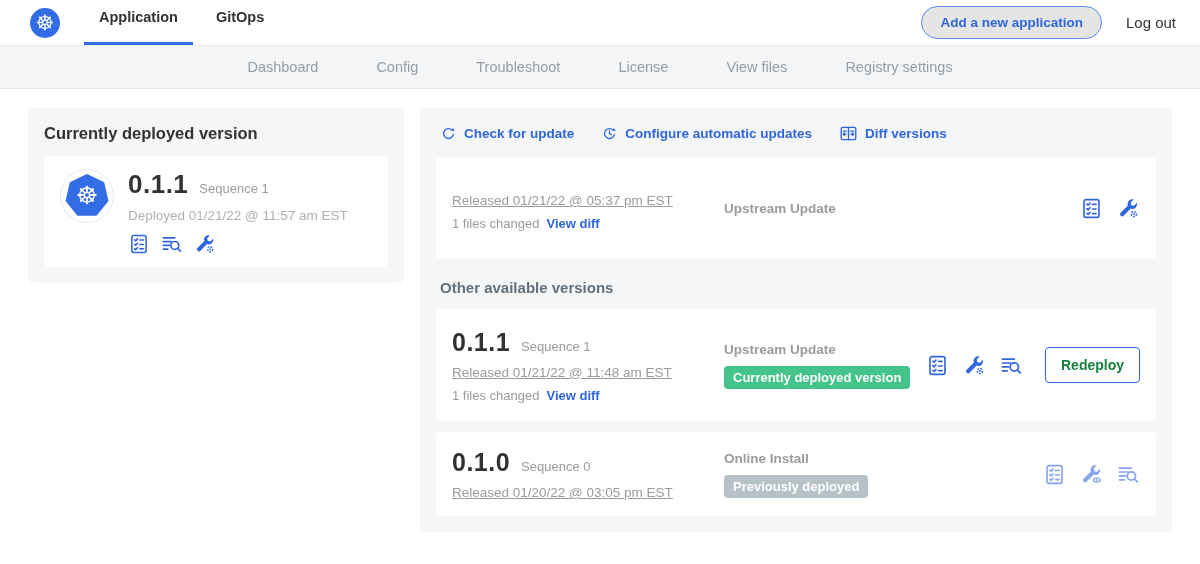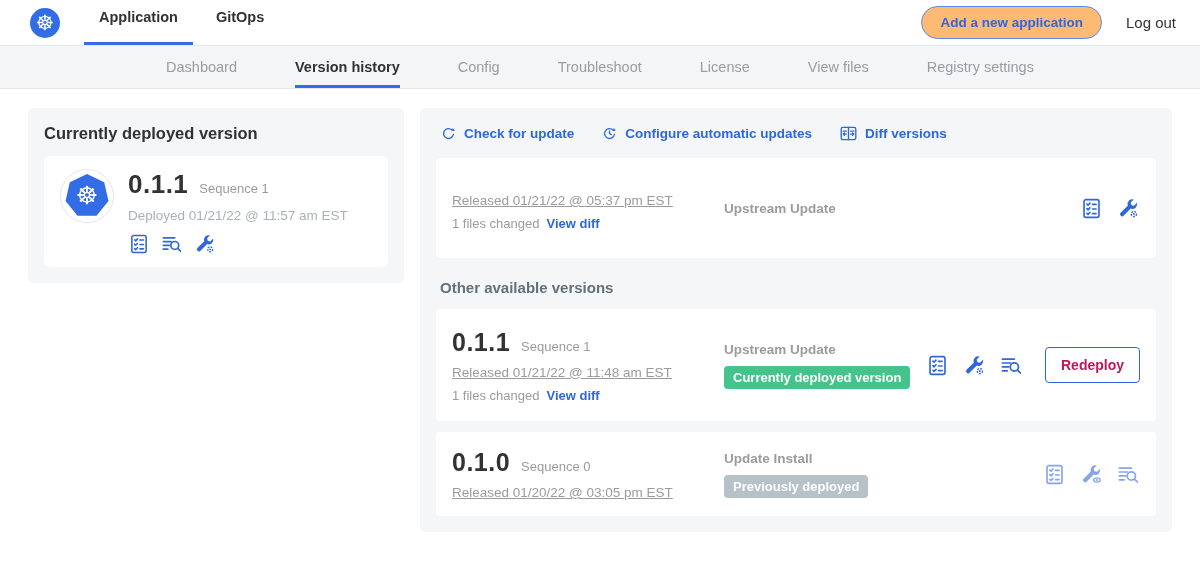--- a/index.html
+++ b/index.html
@@ -26,21 +26,21 @@
   }
   .nav-tabs { display:flex; align-items:stretch; }
   .nav-tab {
     display:flex; align-items:center; padding:11px 15px; margin-right:8px;
     font-size:14.5px; font-weight:600; color:#323232;
     border-bottom:3px solid transparent; padding-top:3px; cursor:pointer;
   }
   .nav-tab.active { font-weight:700; border-bottom-color:#326de6; }
   .nav-right { display:flex; align-items:center; gap:24px; }
   .add-app-btn {
-    background:#fdba74; color:#2f66dd; border:1px solid #5c8ae6;
+    background:#e5e5e5; color:#2f66dd; border:1px solid #5c8ae6;
     border-radius:17px; padding:8px 18px; font-weight:700; font-size:13.5px;
   }
   .logout { font-size:15px; color:#323232; cursor:pointer; }
 
   
   .subnav {
     height:43px; background:#f4f5f7; border-bottom:1px solid #e3e6e9;
     display:flex; justify-content:center; align-items:stretch; gap:58px;
   }
   .subnav-item {
@@ -104,21 +104,21 @@
   .row-mid { display:flex; flex-direction:column; align-items:flex-start; gap:9px; padding-left:16px; }
   .source-label { font-size:13.5px; font-weight:700; color:#9b9b9b; }
   .badge { font-size:13px; font-weight:700; color:#fff; padding:4px 9px; border-radius:4px; white-space:nowrap; }
   .row-right { display:flex; align-items:center; gap:14px; color:#3066dd; }
   .row-right.muted { color:#87a4ea; }
   .deploy-btn {
     background:#2f66dd; color:#fff; border:none; border-radius:4px;
     padding:10px 18px; font-weight:700; font-size:14px; margin-left:8px;
   }
   .redeploy-btn {
-    background:#fff; color:#be185d; border:1px solid #2f66dd; border-radius:4px;
+    background:#fff; color:#15803d; border:1px solid #2f66dd; border-radius:4px;
     padding:9px 15px; font-weight:700; font-size:14px; margin-left:8px;
   }
   .other-header { font-size:15px; font-weight:600; color:#62707c; margin:21px 4px 13px 4px; }
 
   .svg-defs { position:absolute; width:0; height:0; overflow:hidden; }
 </style>
 </head>
 <body>
 
 <svg class="svg-defs" aria-hidden="true">
@@ -189,23 +189,20 @@
   <div class="nav-right">
     <button class="add-app-btn">Add a new application</button>
     <div class="logout">Log out</div>
   </div>
 </header>
 
 <nav class="subnav">
   <div class="subnav-item">
       <span>Dashboard</span>
     </div>
-  <div class="subnav-item active">
-      <span>Version history</span>
-    </div>
   <div class="subnav-item">
       <span>Config</span>
     </div>
   <div class="subnav-item">
       <span>Troubleshoot</span>
     </div>
   <div class="subnav-item">
       <span>License</span>
     </div>
   <div class="subnav-item">
@@ -324,21 +321,21 @@
 
     <div class="version-row row-2">
       <div class="row-left">
         <div class="version-line">
           <span class="version-big">0.1.0</span>
           <span class="seq">Sequence 0</span>
         </div>
         <div class="released">Released 01/20/22 @ 03:05 pm EST</div>
       </div>
       <div class="row-mid">
-        <span class="source-label">Update Install</span>
+        <span class="source-label">Online Install</span>
         <span class="badge" style="background-color: rgb(182, 194, 200);">Previously deployed</span>
       </div>
       <div class="row-right muted">
         <svg class="icon i23">
             <use href="#icon-checklist"></use>
           </svg>
         <svg class="icon i23">
             <use href="#icon-wrench-eye"></use>
           </svg>
         <svg class="icon i23">

